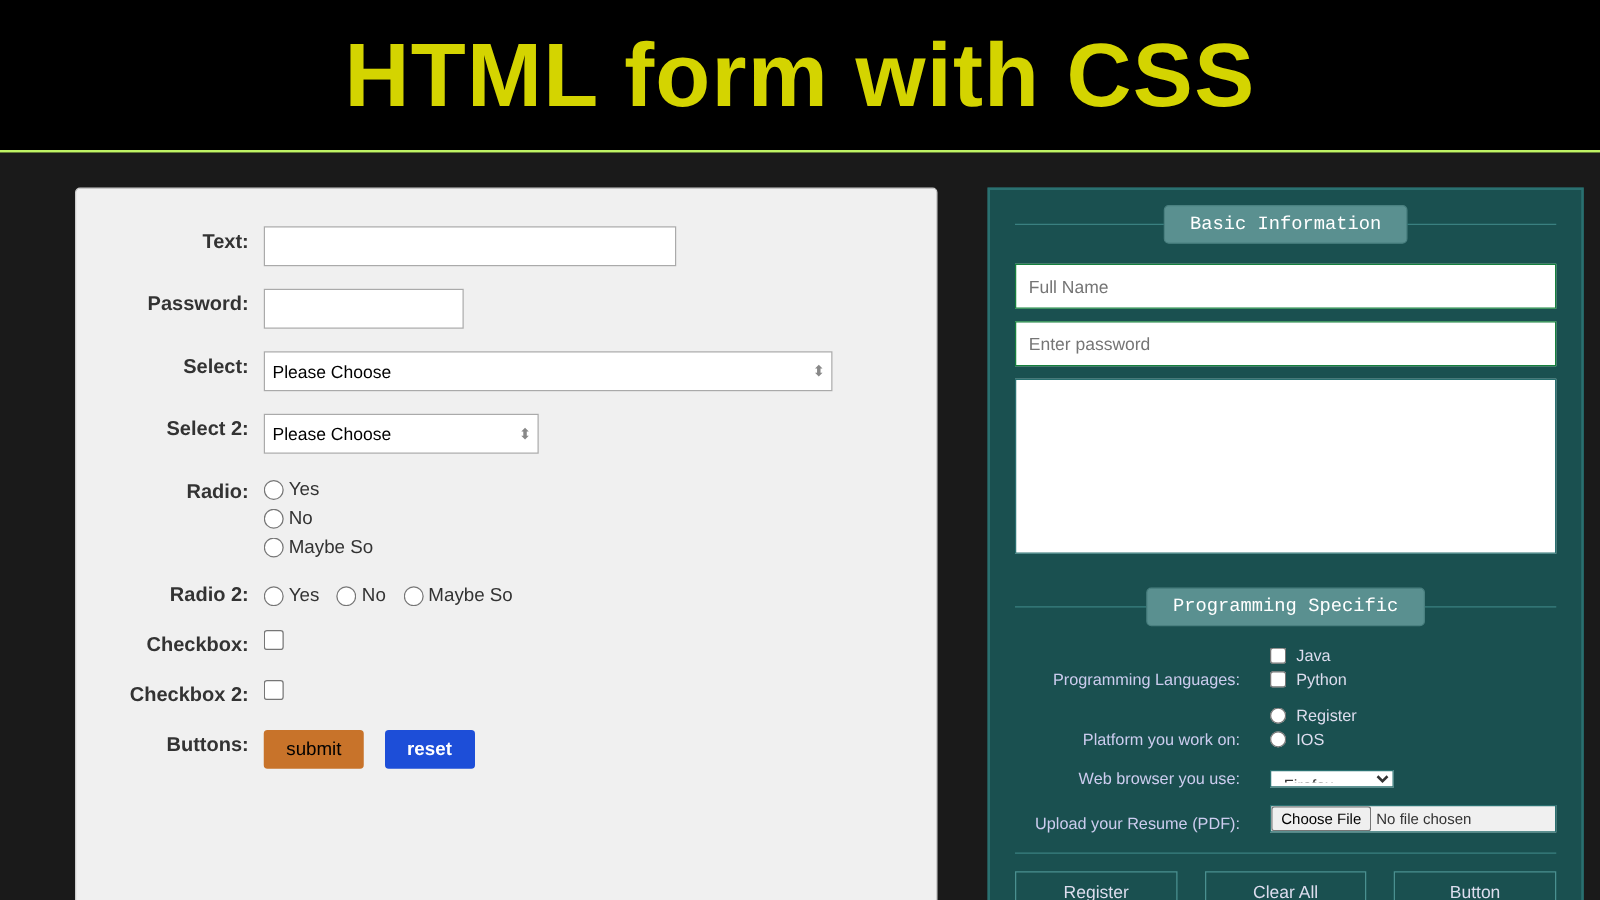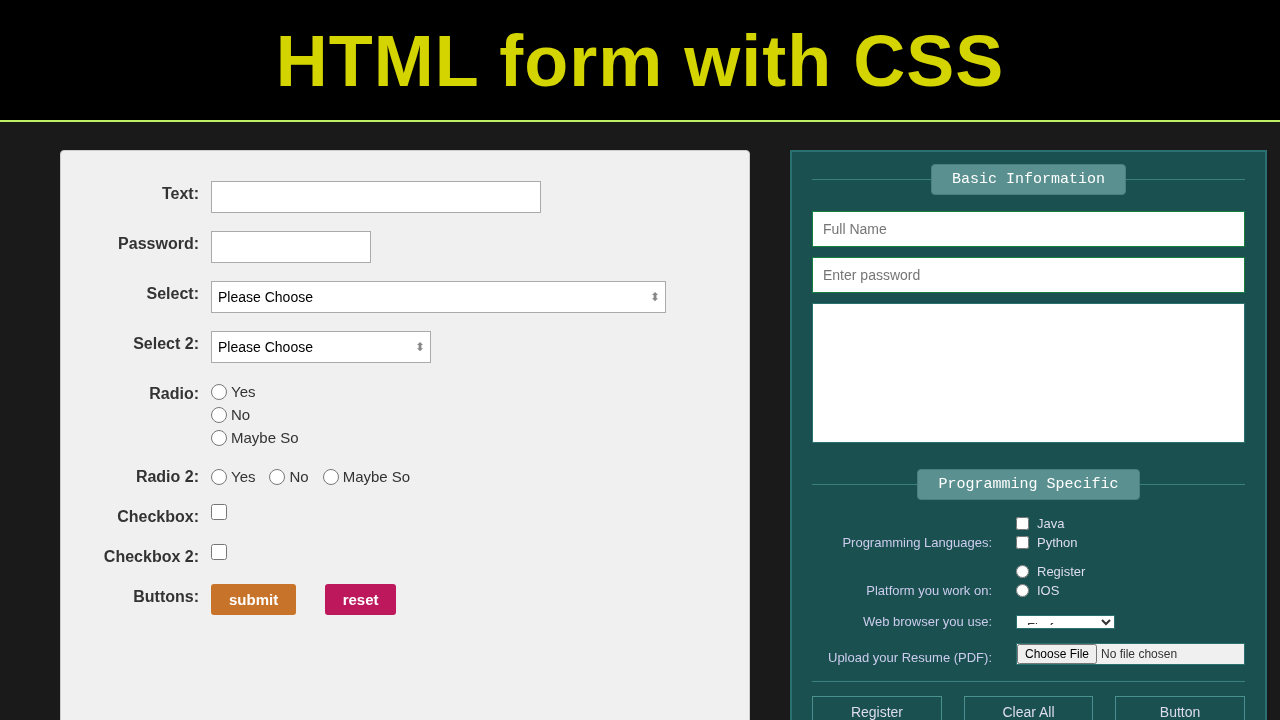--- a/index.html
+++ b/index.html
@@ -148,32 +148,32 @@
       height: 16px;
     }
 
     .checkbox-item input[type="checkbox"] {
       width: 16px;
       height: 16px;
     }
 
     .btn-submit {
       background: #c8732a;
-      color: #ffffff;
+      color: #000000;
       border: none;
       padding: 7px 18px;
       font-size: 15px;
-      font-weight: bold;
+      font-weight: normal;
       border-radius: 3px;
       cursor: pointer;
-      margin-right: 24px;
+      margin-right: 12px;
     }
 
     .btn-reset {
-      background: #be185d;
+      background: #1d4ed8;
       color: #fff;
       border: none;
       padding: 7px 18px;
       font-size: 15px;
       font-weight: bold;
       border-radius: 3px;
       cursor: pointer;
     }
 
     

